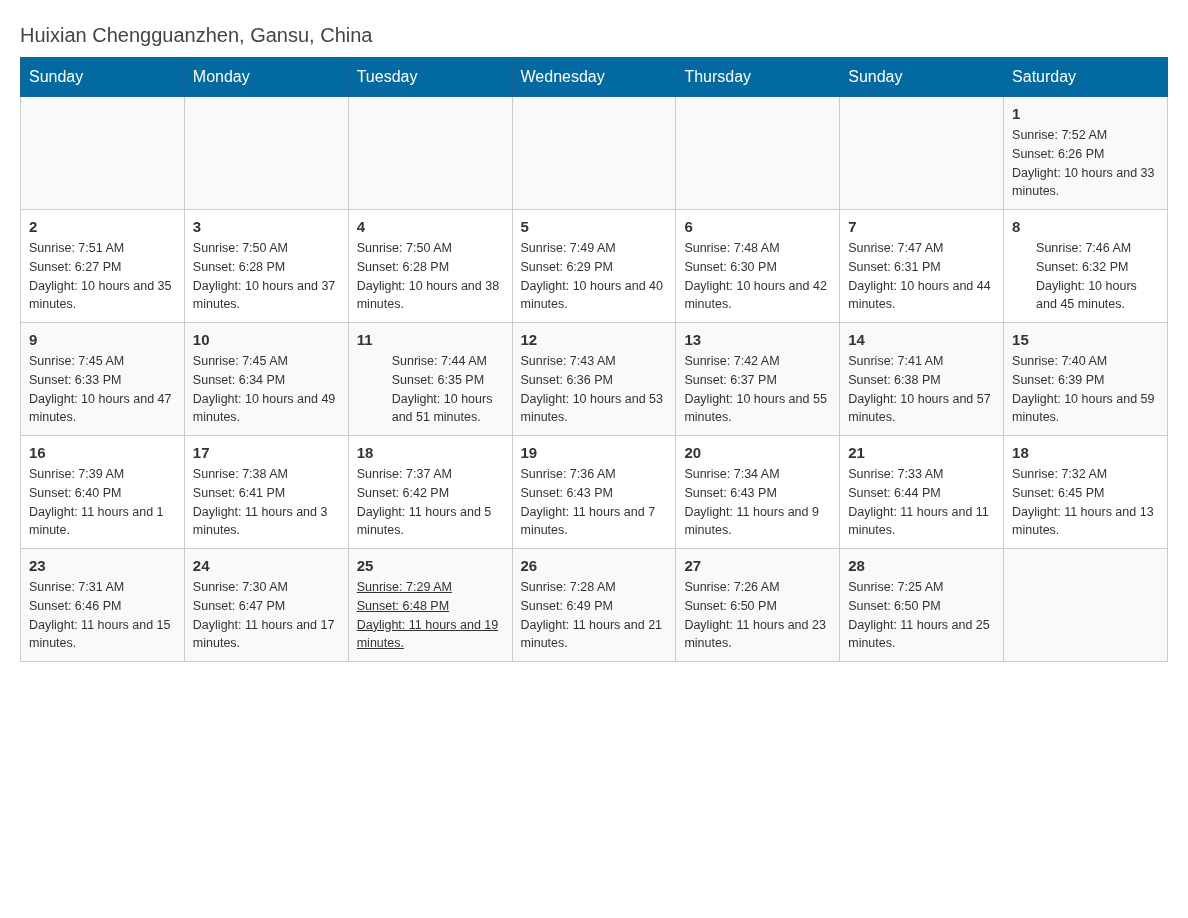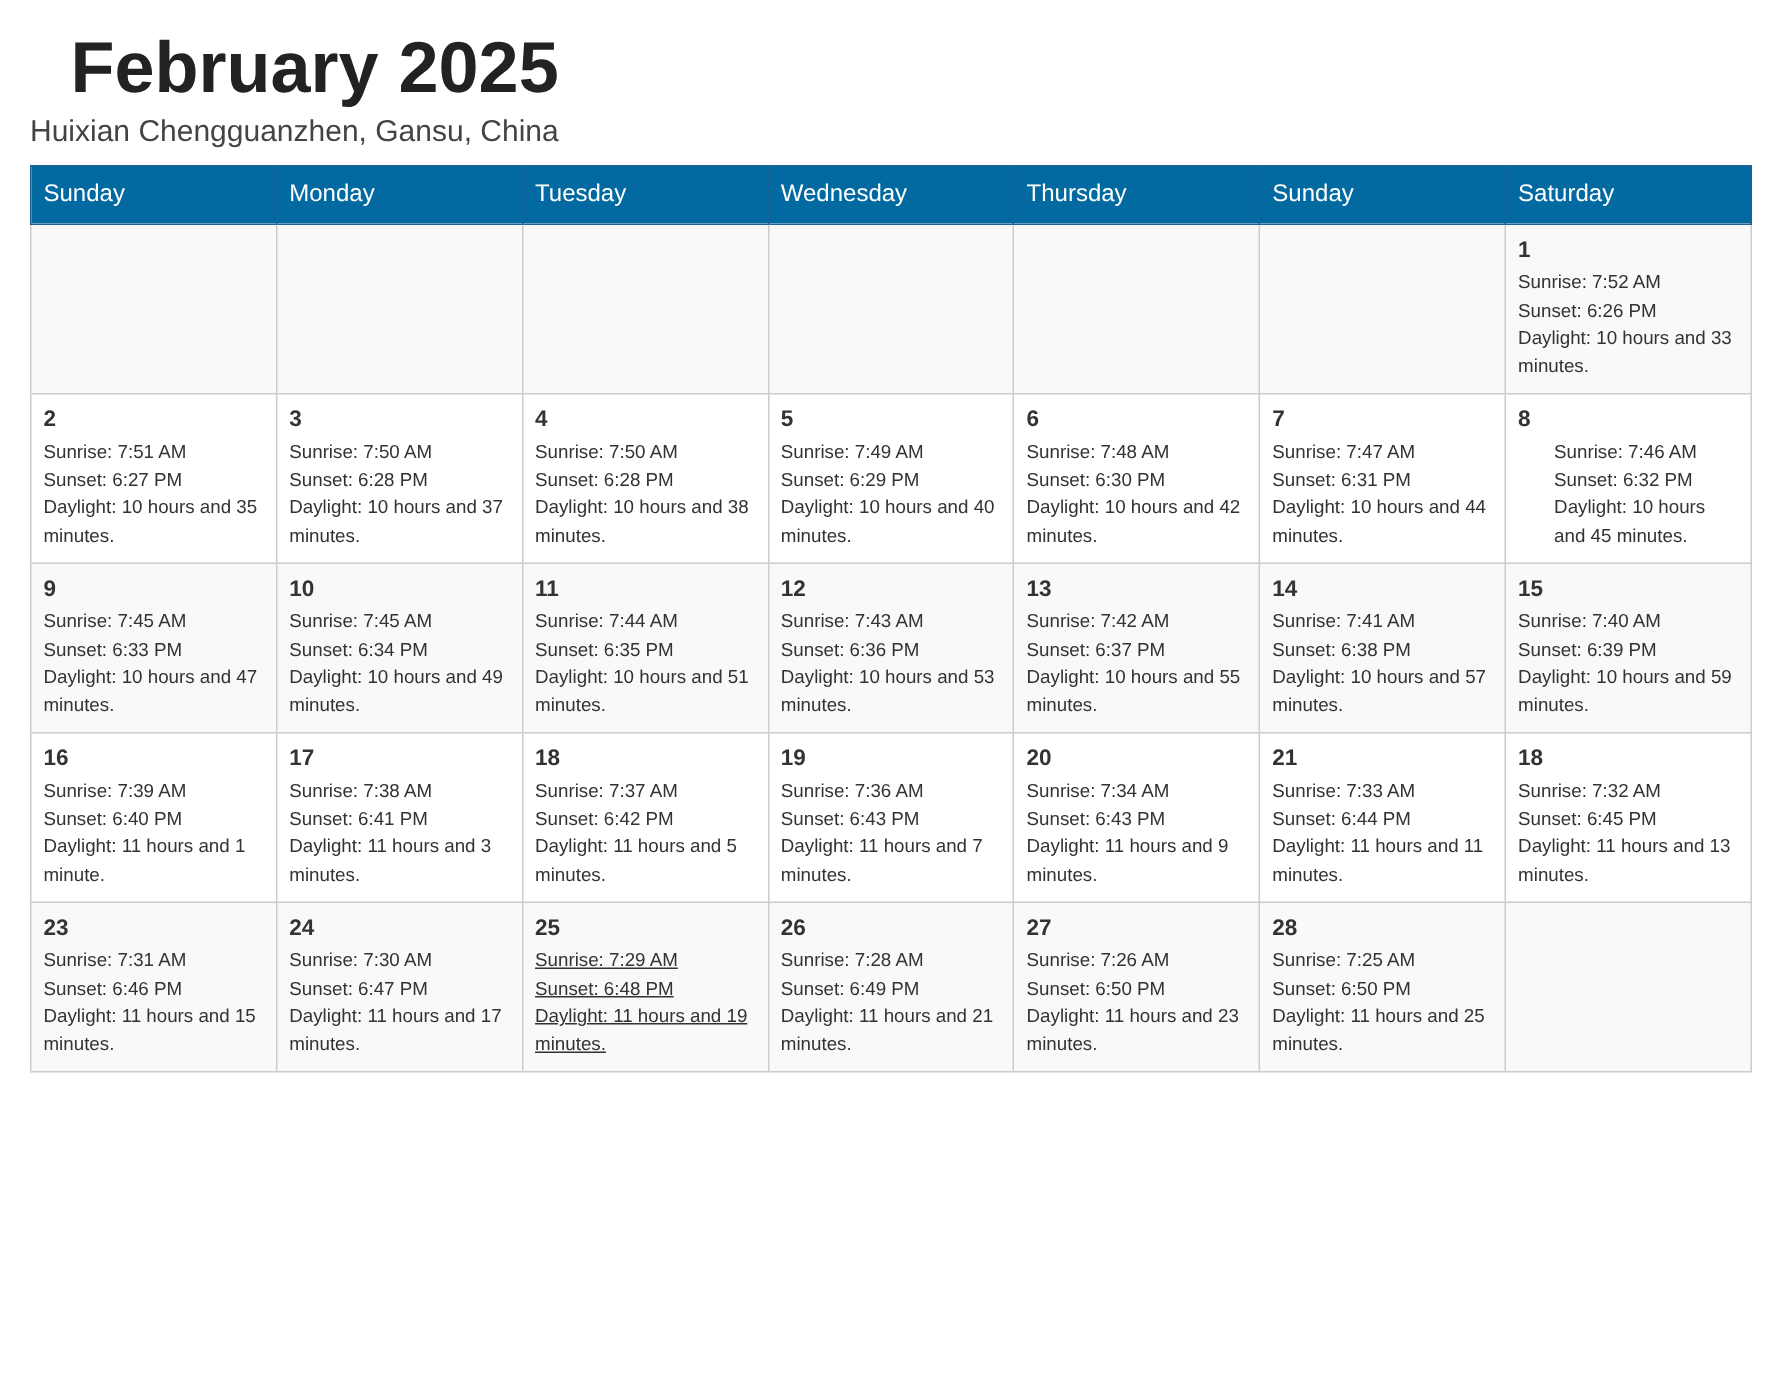--- a/index.html
+++ b/index.html
@@ -78,21 +78,20 @@
     }
     .empty-cell {
       background: #f9f9f9;
     }
   </style>
 </head>
 <body>
 
 <div class="header">
   <div class="title-section">
-    <div class="month-title">February 2025</div>
     <div class="location">Huixian Chengguanzhen, Gansu, China</div>
   </div>
 </div>
 
 <table class="calendar">
   <thead>
     <tr>
       <th>Sunday</th>
       <th>Monday</th>
       <th>Tuesday</th>
@@ -169,21 +168,21 @@
 Daylight: 10 hours and 47 minutes.</div>
         </td>
         <td>
           <span class="day-number">10</span>
           <div class="day-info" style="white-space: pre-line;">Sunrise: 7:45 AM
 Sunset: 6:34 PM
 Daylight: 10 hours and 49 minutes.</div>
         </td>
         <td>
           <span class="day-number">11</span>
-          <div class="day-info" style="white-space: pre-line;">Sunrise: 7:44 AM
+          <div class="day-info" style="white-space: pre-line; margin-left: 35px;">Sunrise: 7:44 AM
 Sunset: 6:35 PM
 Daylight: 10 hours and 51 minutes.</div>
         </td>
         <td>
           <span class="day-number">12</span>
           <div class="day-info" style="white-space: pre-line;">Sunrise: 7:43 AM
 Sunset: 6:36 PM
 Daylight: 10 hours and 53 minutes.</div>
         </td>
         <td>

